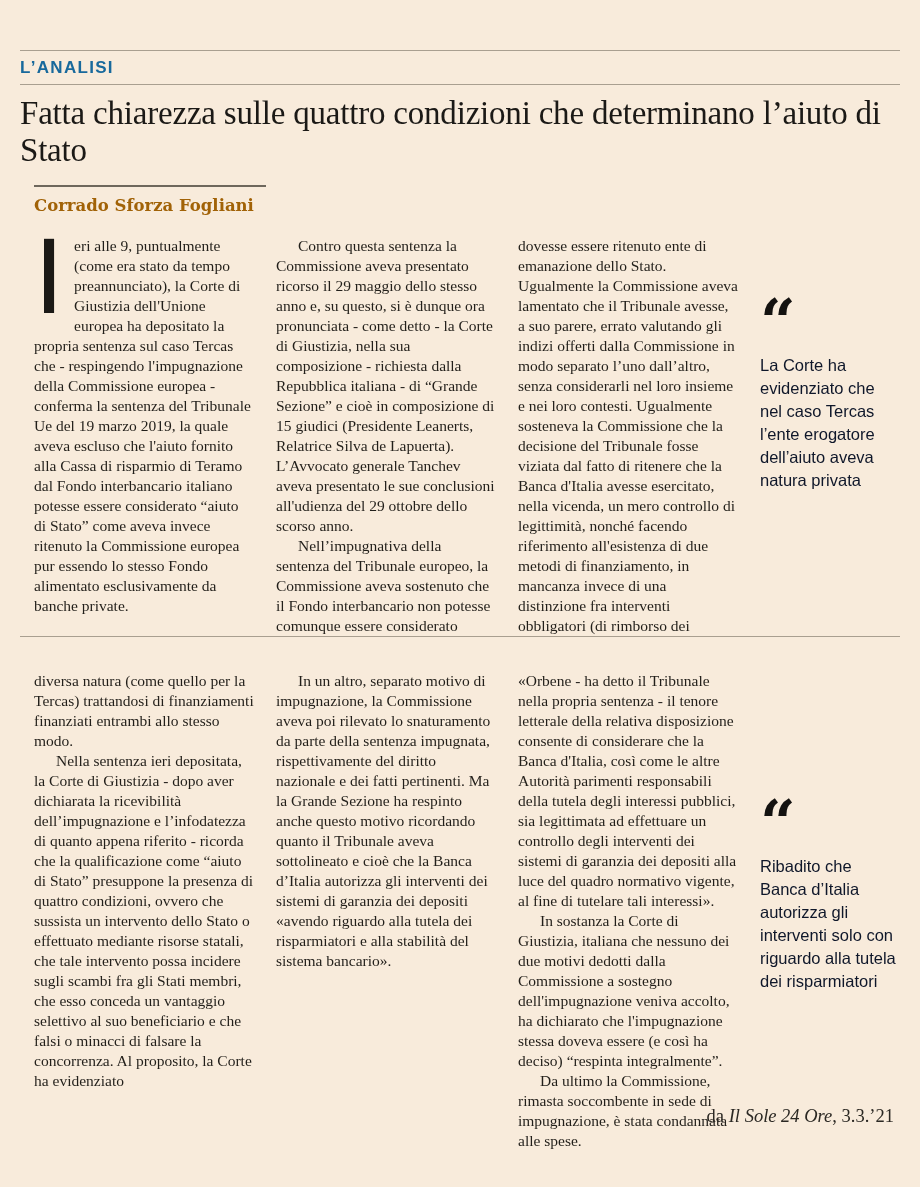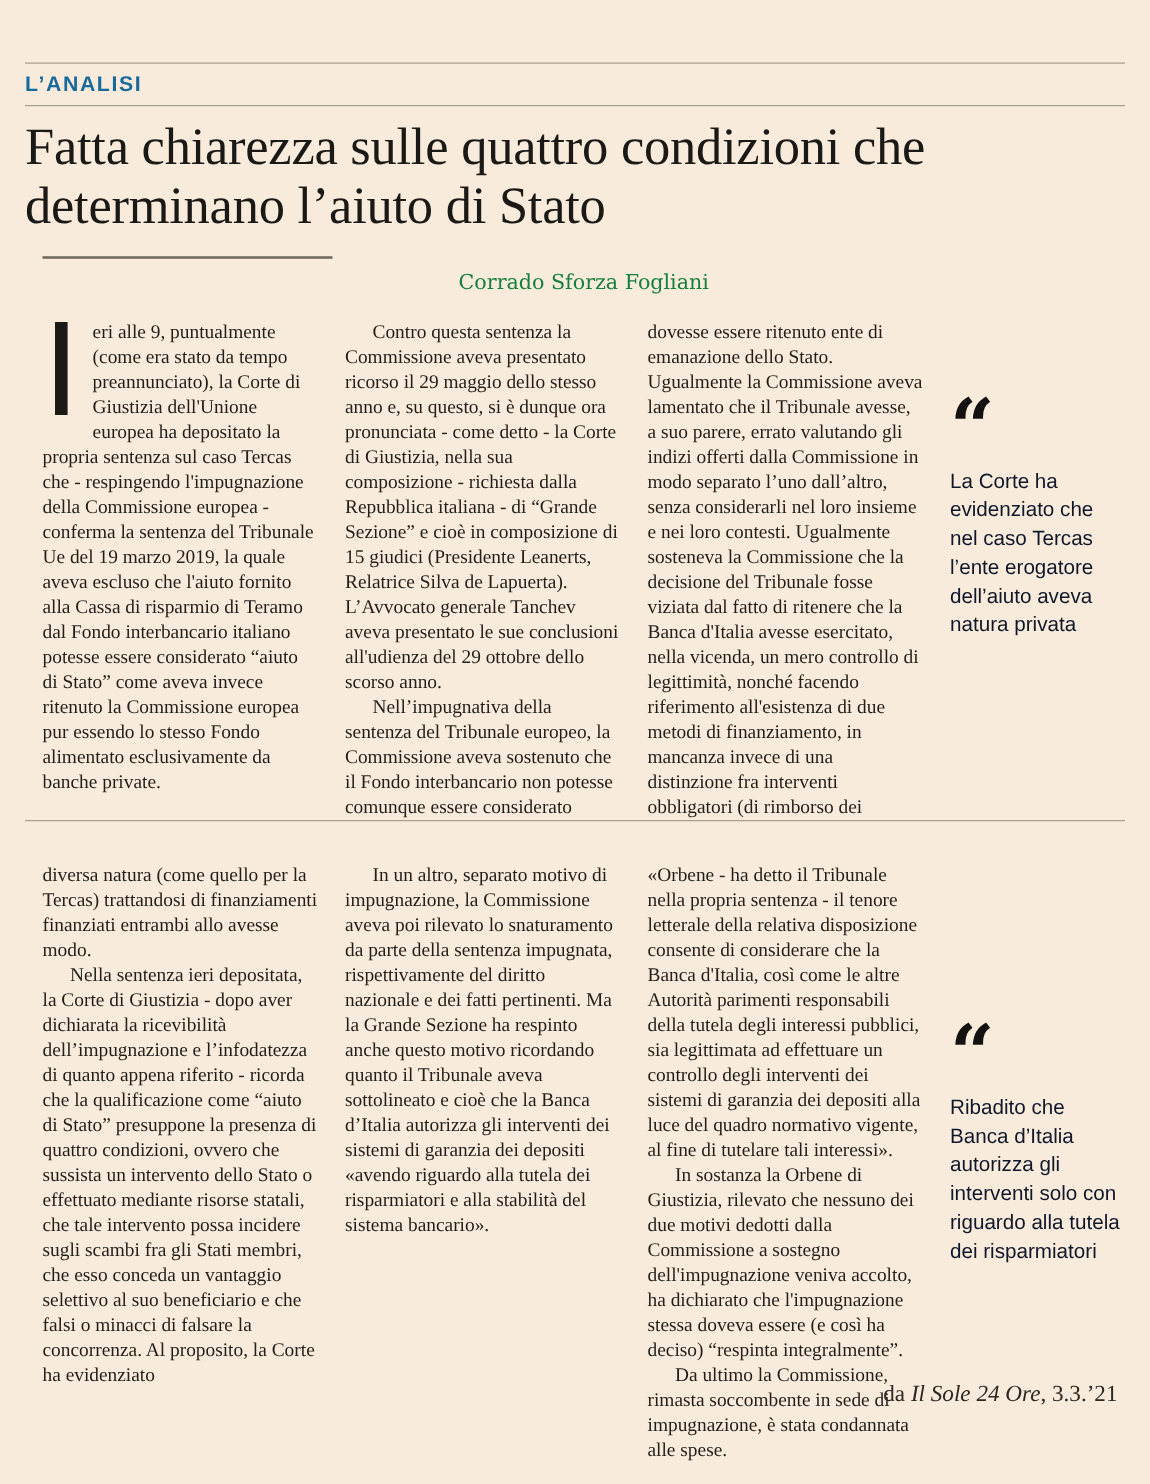--- a/index.html
+++ b/index.html
@@ -22,38 +22,37 @@
     font-size: 17px;
     letter-spacing: 1.3px;
     color: #18699c;
     padding: 7px 0 6px 0;
     text-transform: uppercase;
   }
 
   .headline {
     font-family: "Liberation Serif", serif;
     font-weight: normal;
-    font-size: 42px;
+    font-size: 33px;
     line-height: 1.12;
     color: #1b1916;
     margin: 10px 0 0 0;
     letter-spacing: -0.2px;
   }
 
   .byline-rule {
     border: 0; border-top: 2px solid #6e675c;
     width: 232px; margin: 16px 0 0 14px;
   }
   .byline {
     font-family: "DejaVu Serif", serif;
-    font-weight: normal;
+    font-weight: bold;
     font-size: 16.5px;
     margin: 9px 0 0 14px;
-    color: #15803d;
-    text-align: center;
+    color: #a16207;
   }
 
   .section {
     display: grid;
     grid-template-columns: 1fr 1fr 1fr 140px;
     column-gap: 22px;
     padding: 0 20px 0 34px;
   }
   .section-top { margin-top: 21px; height: 400px; overflow: hidden; }
   .section-bottom { margin-top: 34px; min-height: 455px; }
@@ -132,29 +131,29 @@
   <aside class="pullquote">
     <div class="quote-mark">“</div>
     <div class="quote-text">La Corte ha evidenziato che nel caso Tercas l’ente erogatore dell’aiuto aveva natura privata</div>
   </aside>
 </div>
 
 <hr class="divider">
 
 <div class="section section-bottom">
   <div class="col">
-    <p>diversa natura (come quello per la Tercas) trattandosi di finanziamenti finanziati entrambi allo avesse modo.</p>
+    <p>diversa natura (come quello per la Tercas) trattandosi di finanziamenti finanziati entrambi allo stesso modo.</p>
     <p class="indent">Nella sentenza ieri depositata, la Corte di Giustizia - dopo aver dichiarata la ricevibilità dell’impugnazione e l’infodatezza di quanto appena riferito - ricorda che la qualificazione come “aiuto di Stato” presuppone la presenza di quattro condizioni, ovvero che sussista un intervento dello Stato o effettuato mediante risorse statali, che tale intervento possa incidere sugli scambi fra gli Stati membri, che esso conceda un vantaggio selettivo al suo beneficiario e che falsi o minacci di falsare la concorrenza. Al proposito, la Corte ha evidenziato</p>
   </div>
   <div class="col">
     <p class="indent">In un altro, separato motivo di impugnazione, la Commissione aveva poi rilevato lo snaturamento da parte della sentenza impugnata, rispettivamente del diritto nazionale e dei fatti pertinenti. Ma la Grande Sezione ha respinto anche questo motivo ricordando quanto il Tribunale aveva sottolineato e cioè che la Banca d’Italia autorizza gli interventi dei sistemi di garanzia dei depositi «avendo riguardo alla tutela dei risparmiatori e alla stabilità del sistema bancario».</p>
   </div>
   <div class="col">
     <p>«Orbene - ha detto il Tribunale nella propria sentenza - il tenore letterale della relativa disposizione consente di considerare che la Banca d'Italia, così come le altre Autorità parimenti responsabili della tutela degli interessi pubblici, sia legittimata ad effettuare un controllo degli interventi dei sistemi di garanzia dei depositi alla luce del quadro normativo vigente, al fine di tutelare tali interessi».</p>
-    <p class="indent">In sostanza la Orbene di Giustizia, rilevato che nessuno dei due motivi dedotti dalla Commissione a sostegno dell'impugnazione veniva accolto, ha dichiarato che l'impugnazione stessa doveva essere (e così ha deciso) “respinta integralmente”.</p>
+    <p class="indent">In sostanza la Corte di Giustizia, italiana che nessuno dei due motivi dedotti dalla Commissione a sostegno dell'impugnazione veniva accolto, ha dichiarato che l'impugnazione stessa doveva essere (e così ha deciso) “respinta integralmente”.</p>
     <p class="indent">Da ultimo la Commissione, rimasta soccombente in sede di impugnazione, è stata condannata alle spese.</p>
   </div>
   <aside class="pullquote pullquote-2">
     <div class="quote-mark">“</div>
     <div class="quote-text">Ribadito che Banca d’Italia autorizza gli interventi solo con riguardo alla tutela dei risparmiatori</div>
   </aside>
 </div>
 
 <div class="attribution">
   <span>da </span><span class="src">Il Sole 24 Ore</span><span>, 3.3.’21</span>

